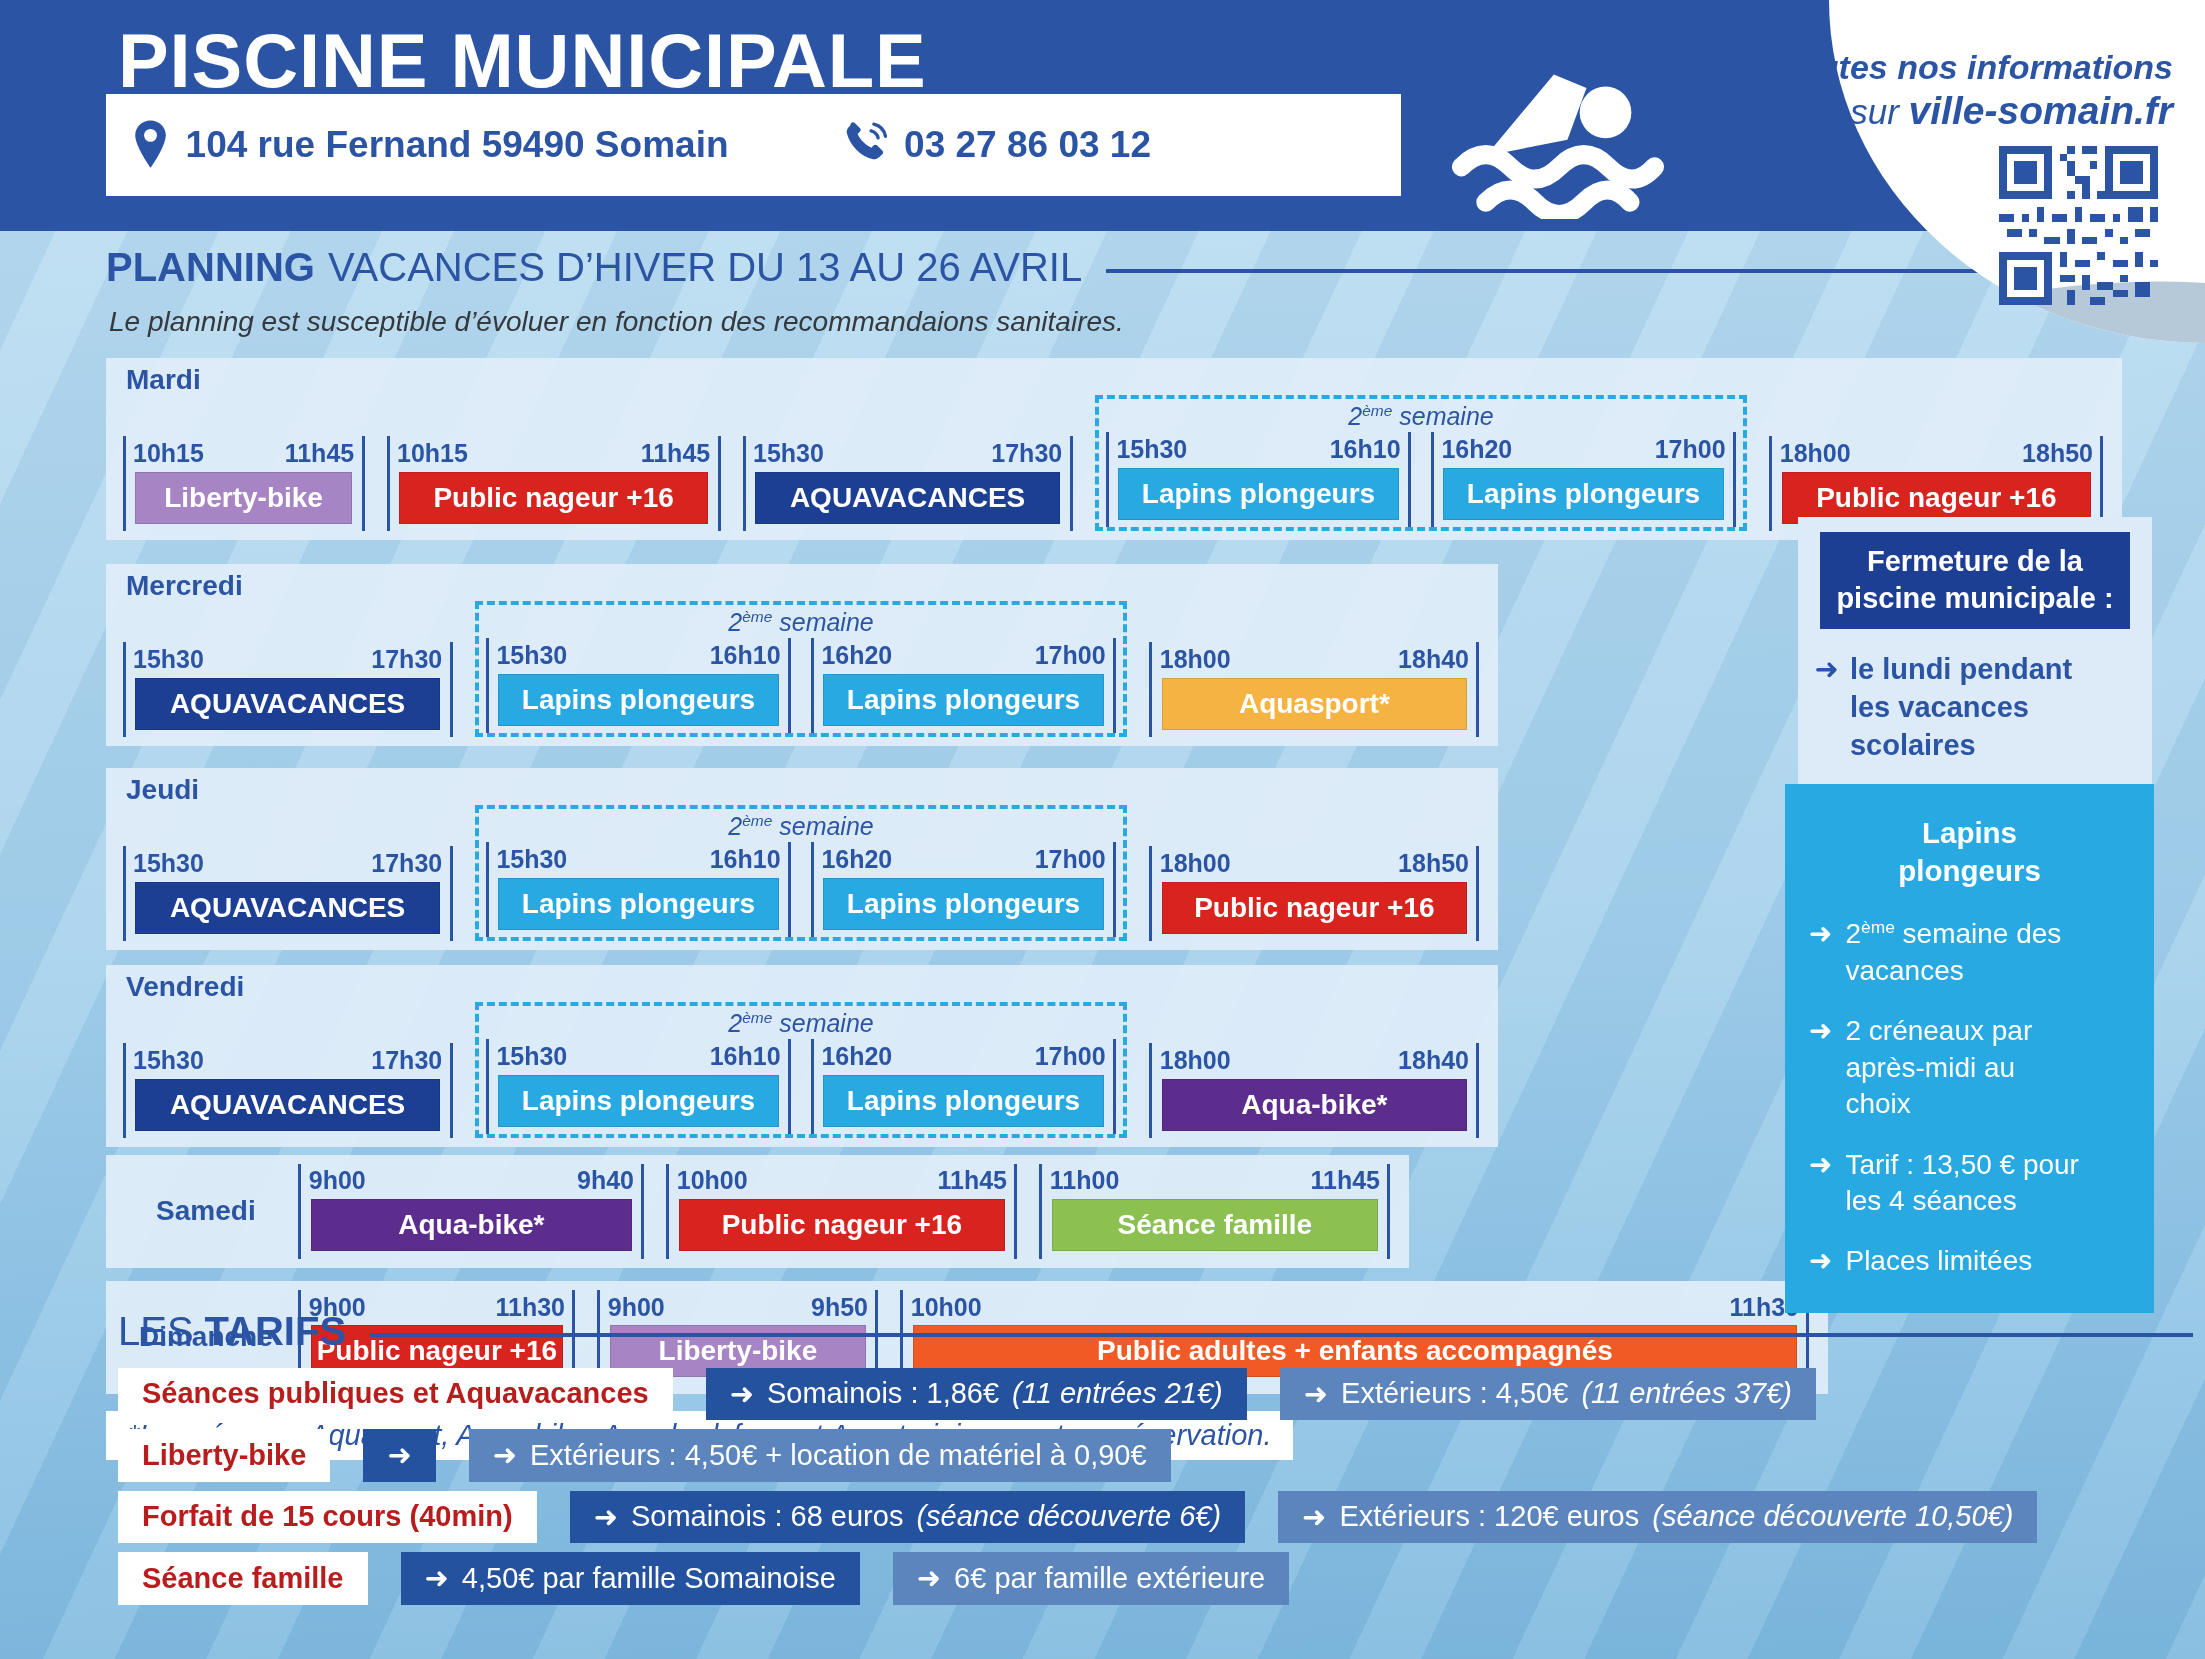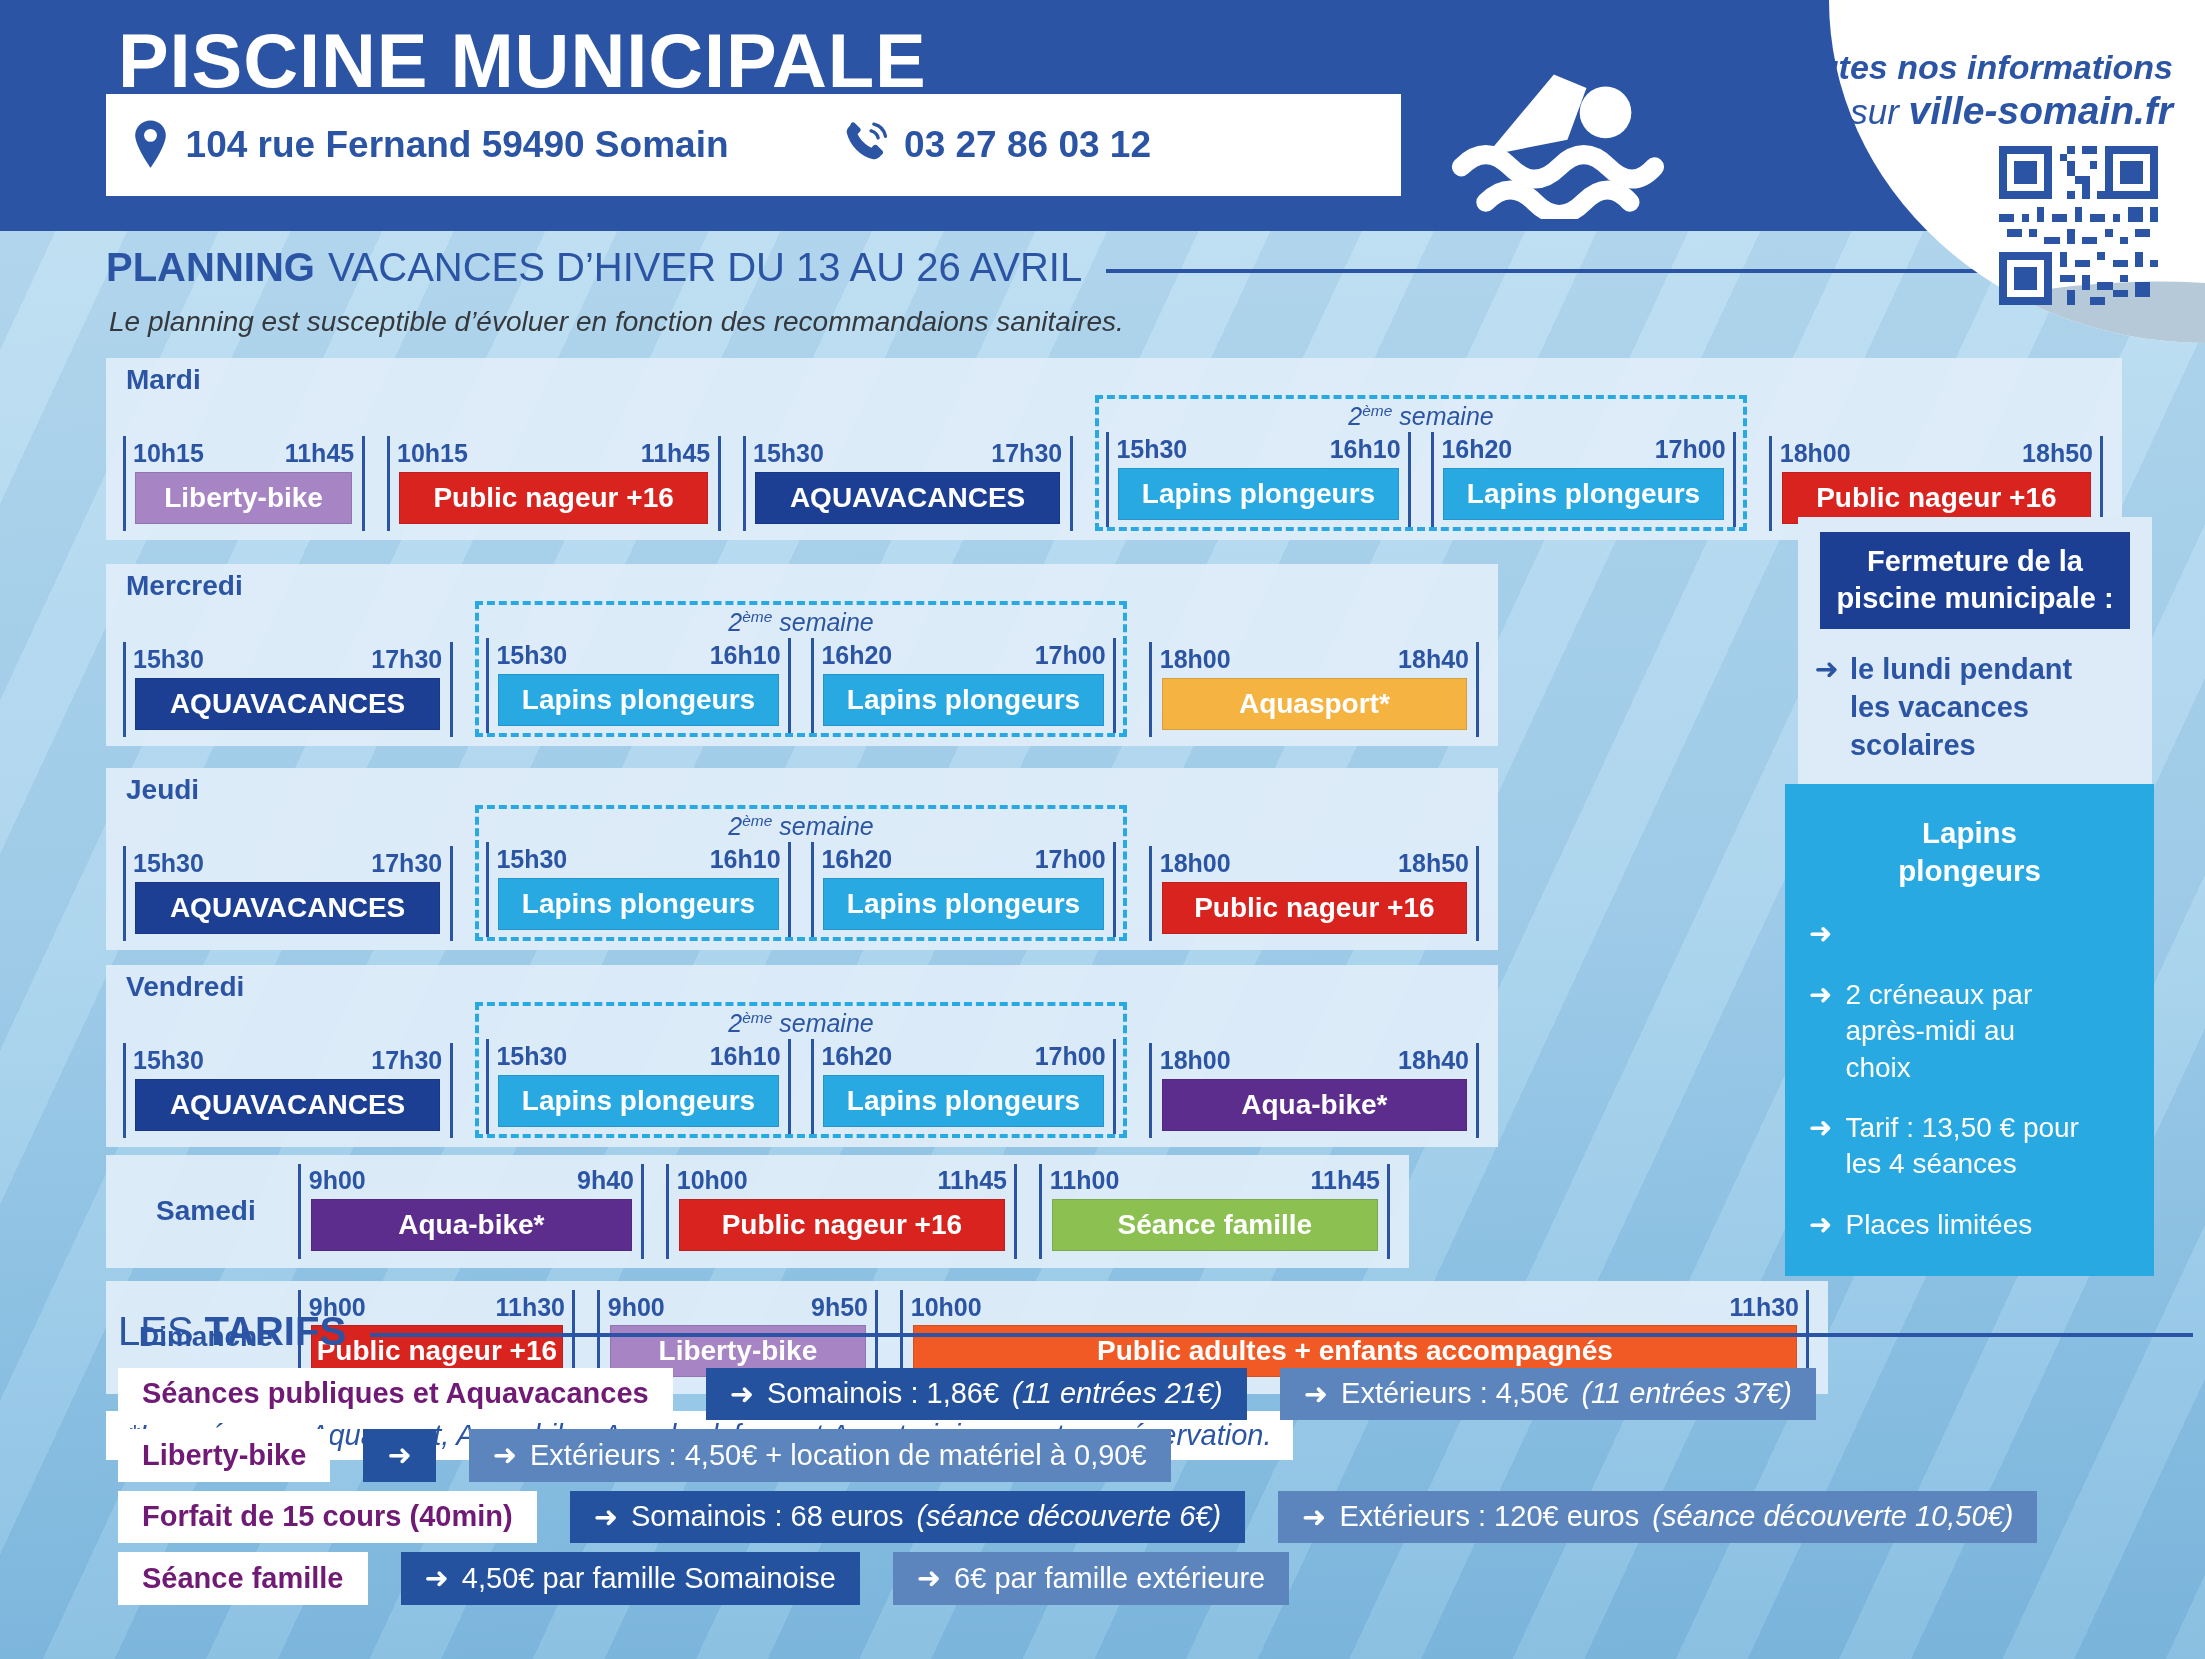--- a/index.html
+++ b/index.html
@@ -64,21 +64,21 @@
   .lapins-card{position:absolute;left:1785px;top:784px;width:369px;box-sizing:border-box;
     background:#29a9e1;color:#fff;padding:26px 24px 9.2px;}
   .lapins-title{text-align:center;font-weight:700;font-size:29.5px;line-height:1.3;max-width:185px;margin:3.7px auto 26px;}
   .lapins-item{display:flex;gap:13px;font-size:28px;font-weight:500;line-height:1.3;margin-bottom:24px;}
   .lapins-item .txt{max-width:235px;}
   .lapins-item sup{font-size:.62em;}
   
   .tarifs{position:absolute;left:118px;top:1311px;width:2075px;}
   .tarifs-head{margin-bottom:16.6px;}
   .tarif-row{display:flex;gap:33px;margin-bottom:9.2px;align-items:stretch;width:max-content;}
-  .tarif-label{background:#fff;color:#701a75;font-weight:700;font-size:29px;padding:9.2px 24px;
+  .tarif-label{background:#fff;color:#b91c1c;font-weight:700;font-size:29px;padding:9.2px 24px;
     display:flex;align-items:center;white-space:nowrap;}
   .tarif-cell{color:#fff;font-size:29px;font-weight:500;padding:9.2px 24px;display:flex;
     align-items:center;gap:13px;white-space:nowrap;}
   .tarif-cell.dark{background:#24529f;}
   .tarif-cell.medium{background:#5c85bd;}
   .tarif-cell .note{font-style:italic;}
 </style>
 </head>
 <body>
 
@@ -415,20 +415,21 @@
           <span class="txt">le lundi pendant les vacances scolaires</span>
         </div>
       </div>
   </aside>
 
   <aside class="lapins-card">
     <div class="lapins-title">Lapins plongeurs</div>
     <div id="lapins-items">
         <div class="lapins-item">
           <span>➜</span>
+          <span class="txt">2<sup>ème</sup> semaine des vacances</span>
         </div>
         <div class="lapins-item">
           <span>➜</span>
           <span class="txt">2 créneaux par après-midi au choix</span>
         </div>
         <div class="lapins-item">
           <span>➜</span>
           <span class="txt">Tarif : 13,50 € pour les 4 séances</span>
         </div>
         <div class="lapins-item">

